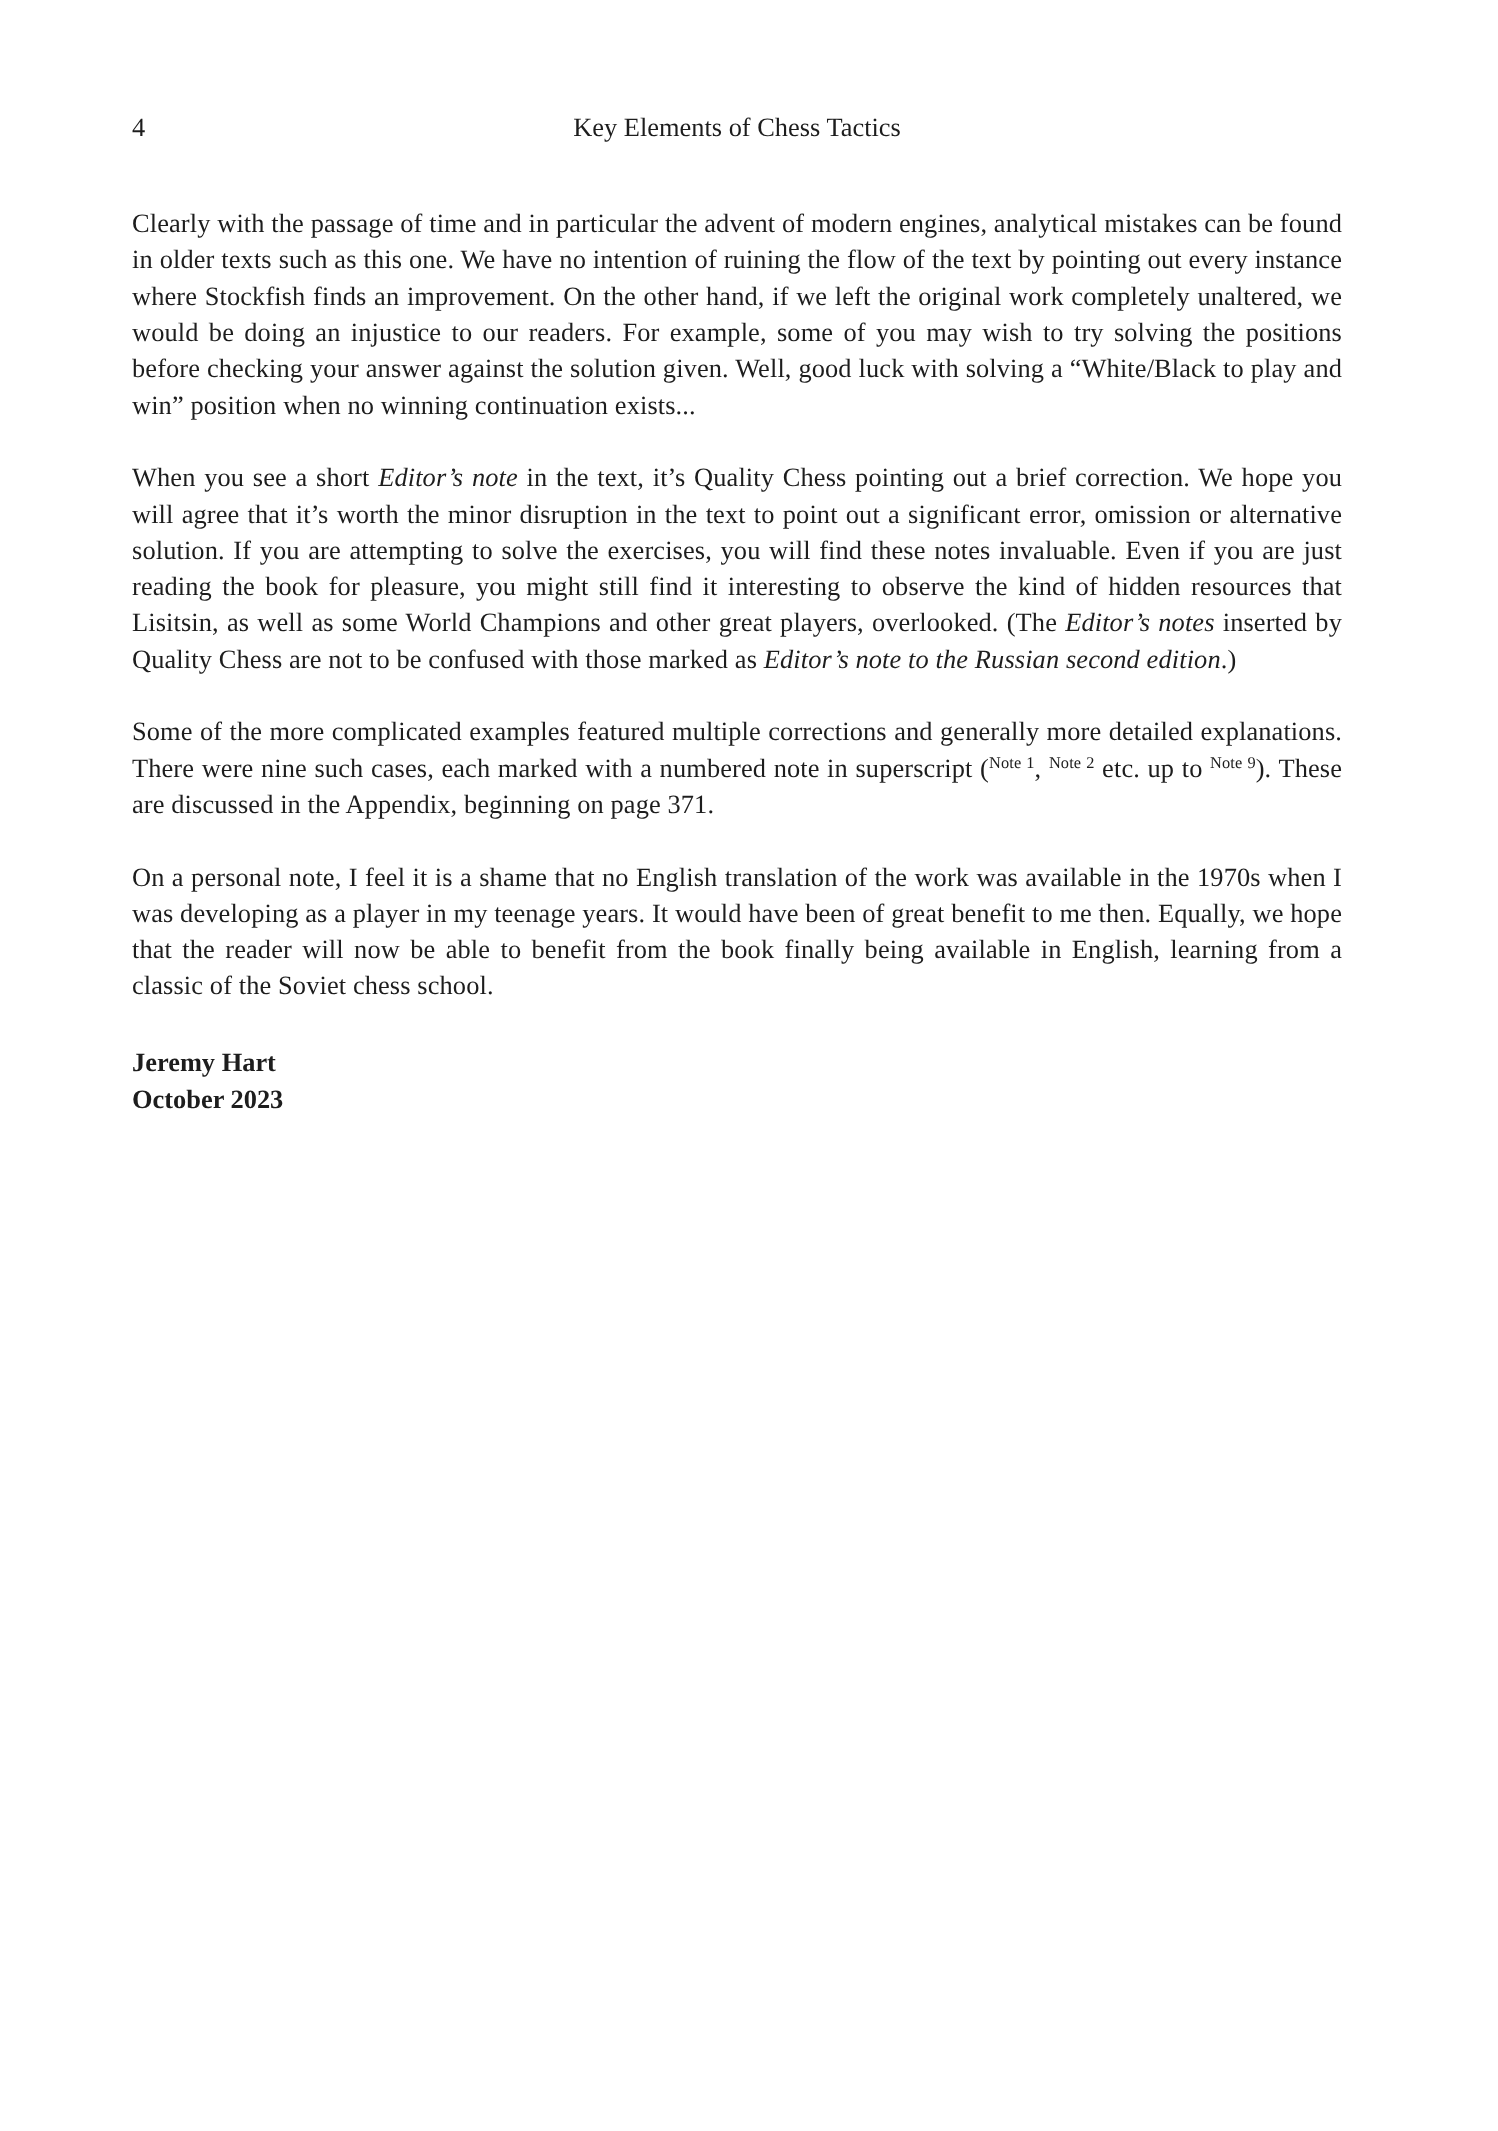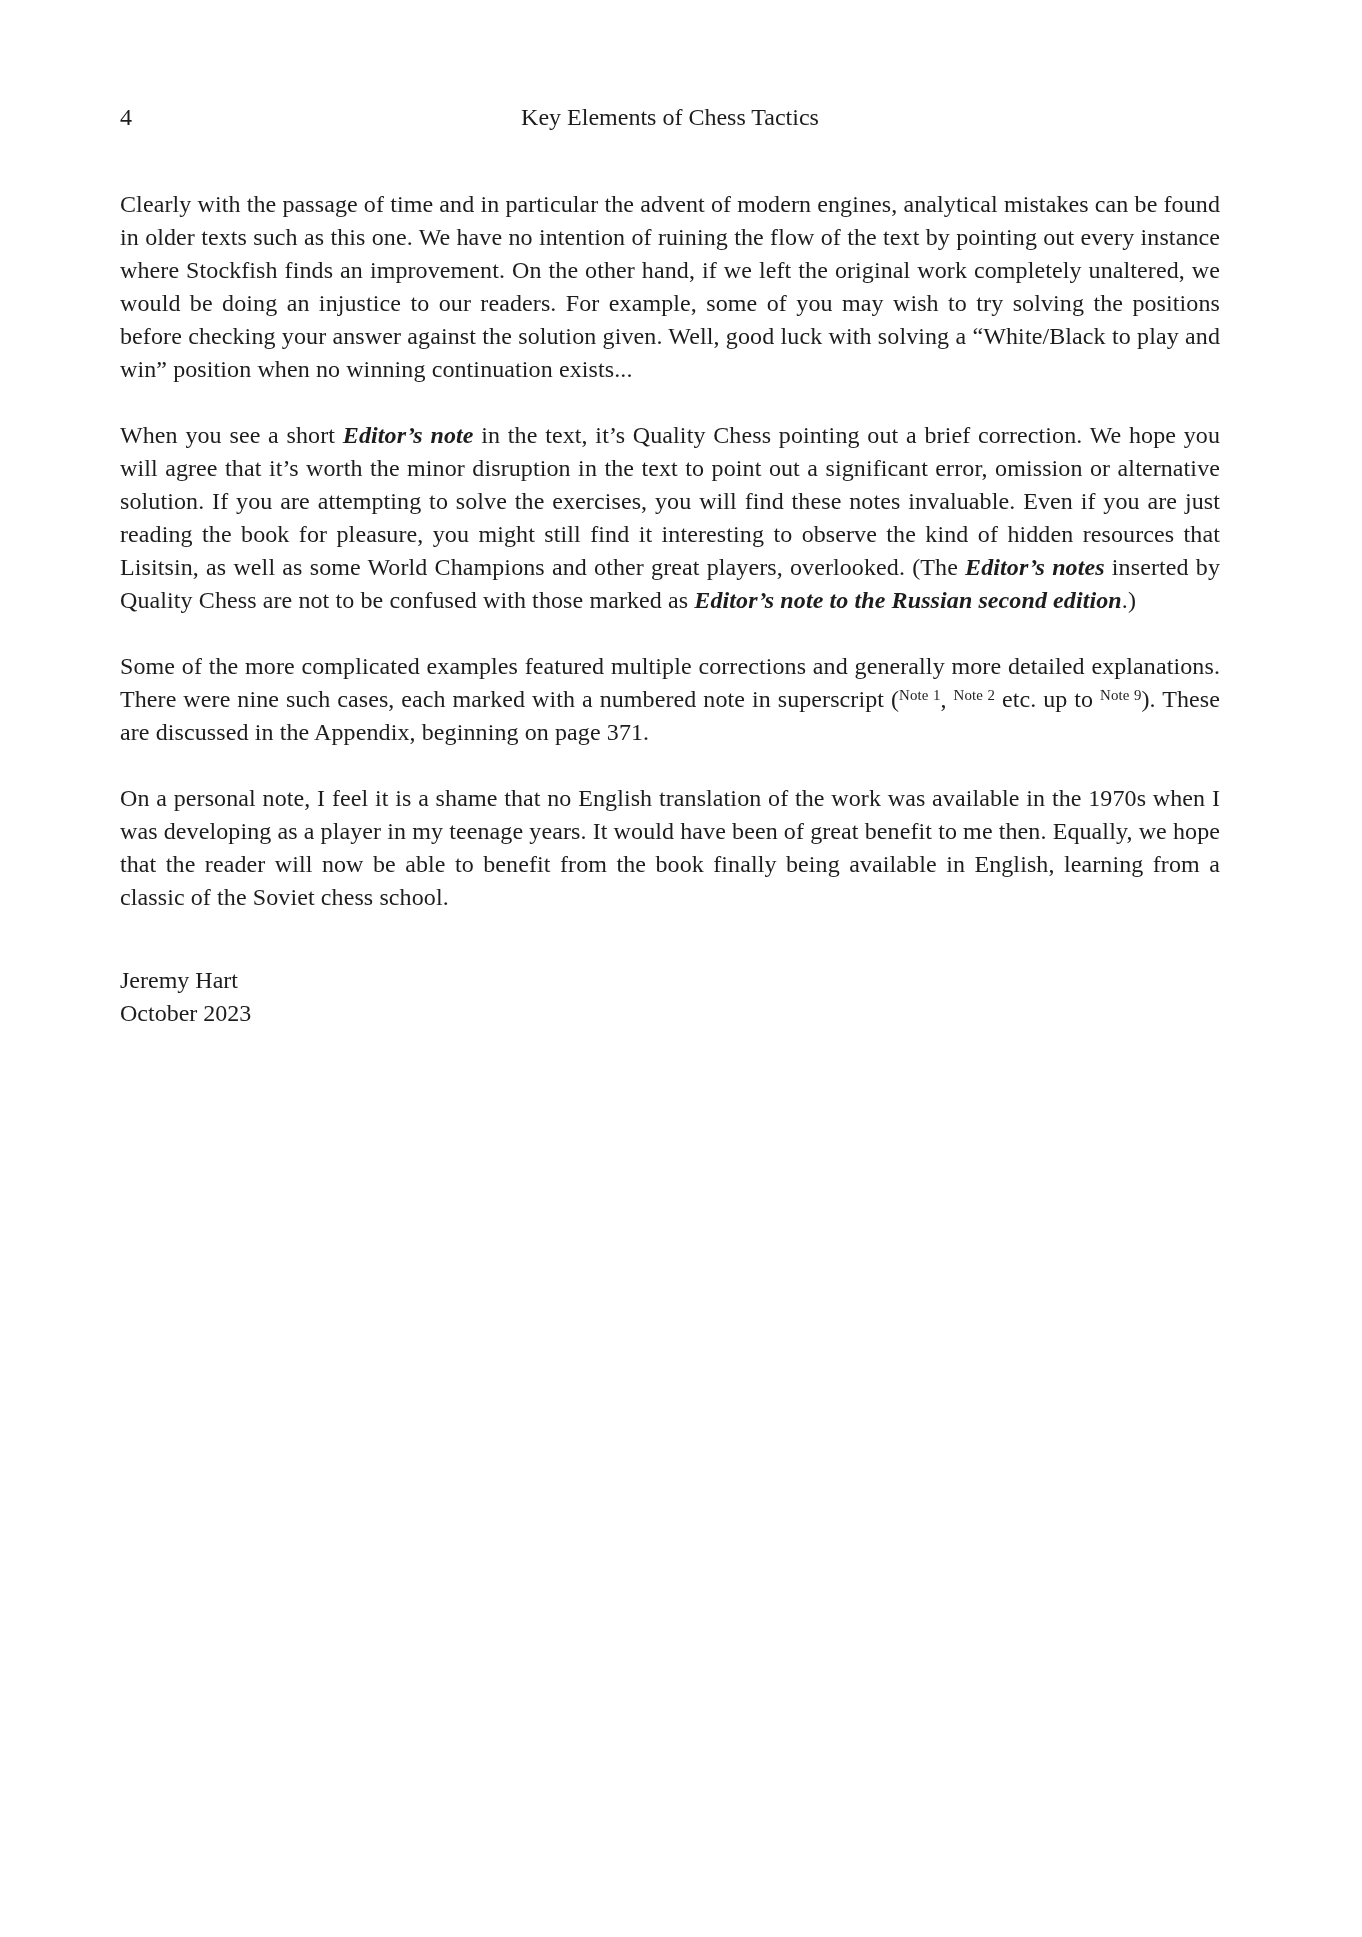--- a/index.html
+++ b/index.html
@@ -46,31 +46,31 @@
     font-size: 24px;
     line-height: 33px;
     text-align: justify;
     letter-spacing: 0.1px;
   }
   .body-text p.para:last-child {
     margin-bottom: 0;
   }
   .it {
     font-style: italic;
-    font-weight: bold;
   }
   .sup {
     font-size: 0.62em;
     vertical-align: 0.5em;
     line-height: 0;
   }
   .signature {
-    margin-top: 50px;
+    margin-top: 37px;
     font-size: 24px;
     line-height: 33px;
+    font-weight: bold;
   }
 </style>
 </head>
 <body>
 
 <div class="page">
   <div class="content">
 
     <div class="running-head">
       <span class="page-number">4</span>

